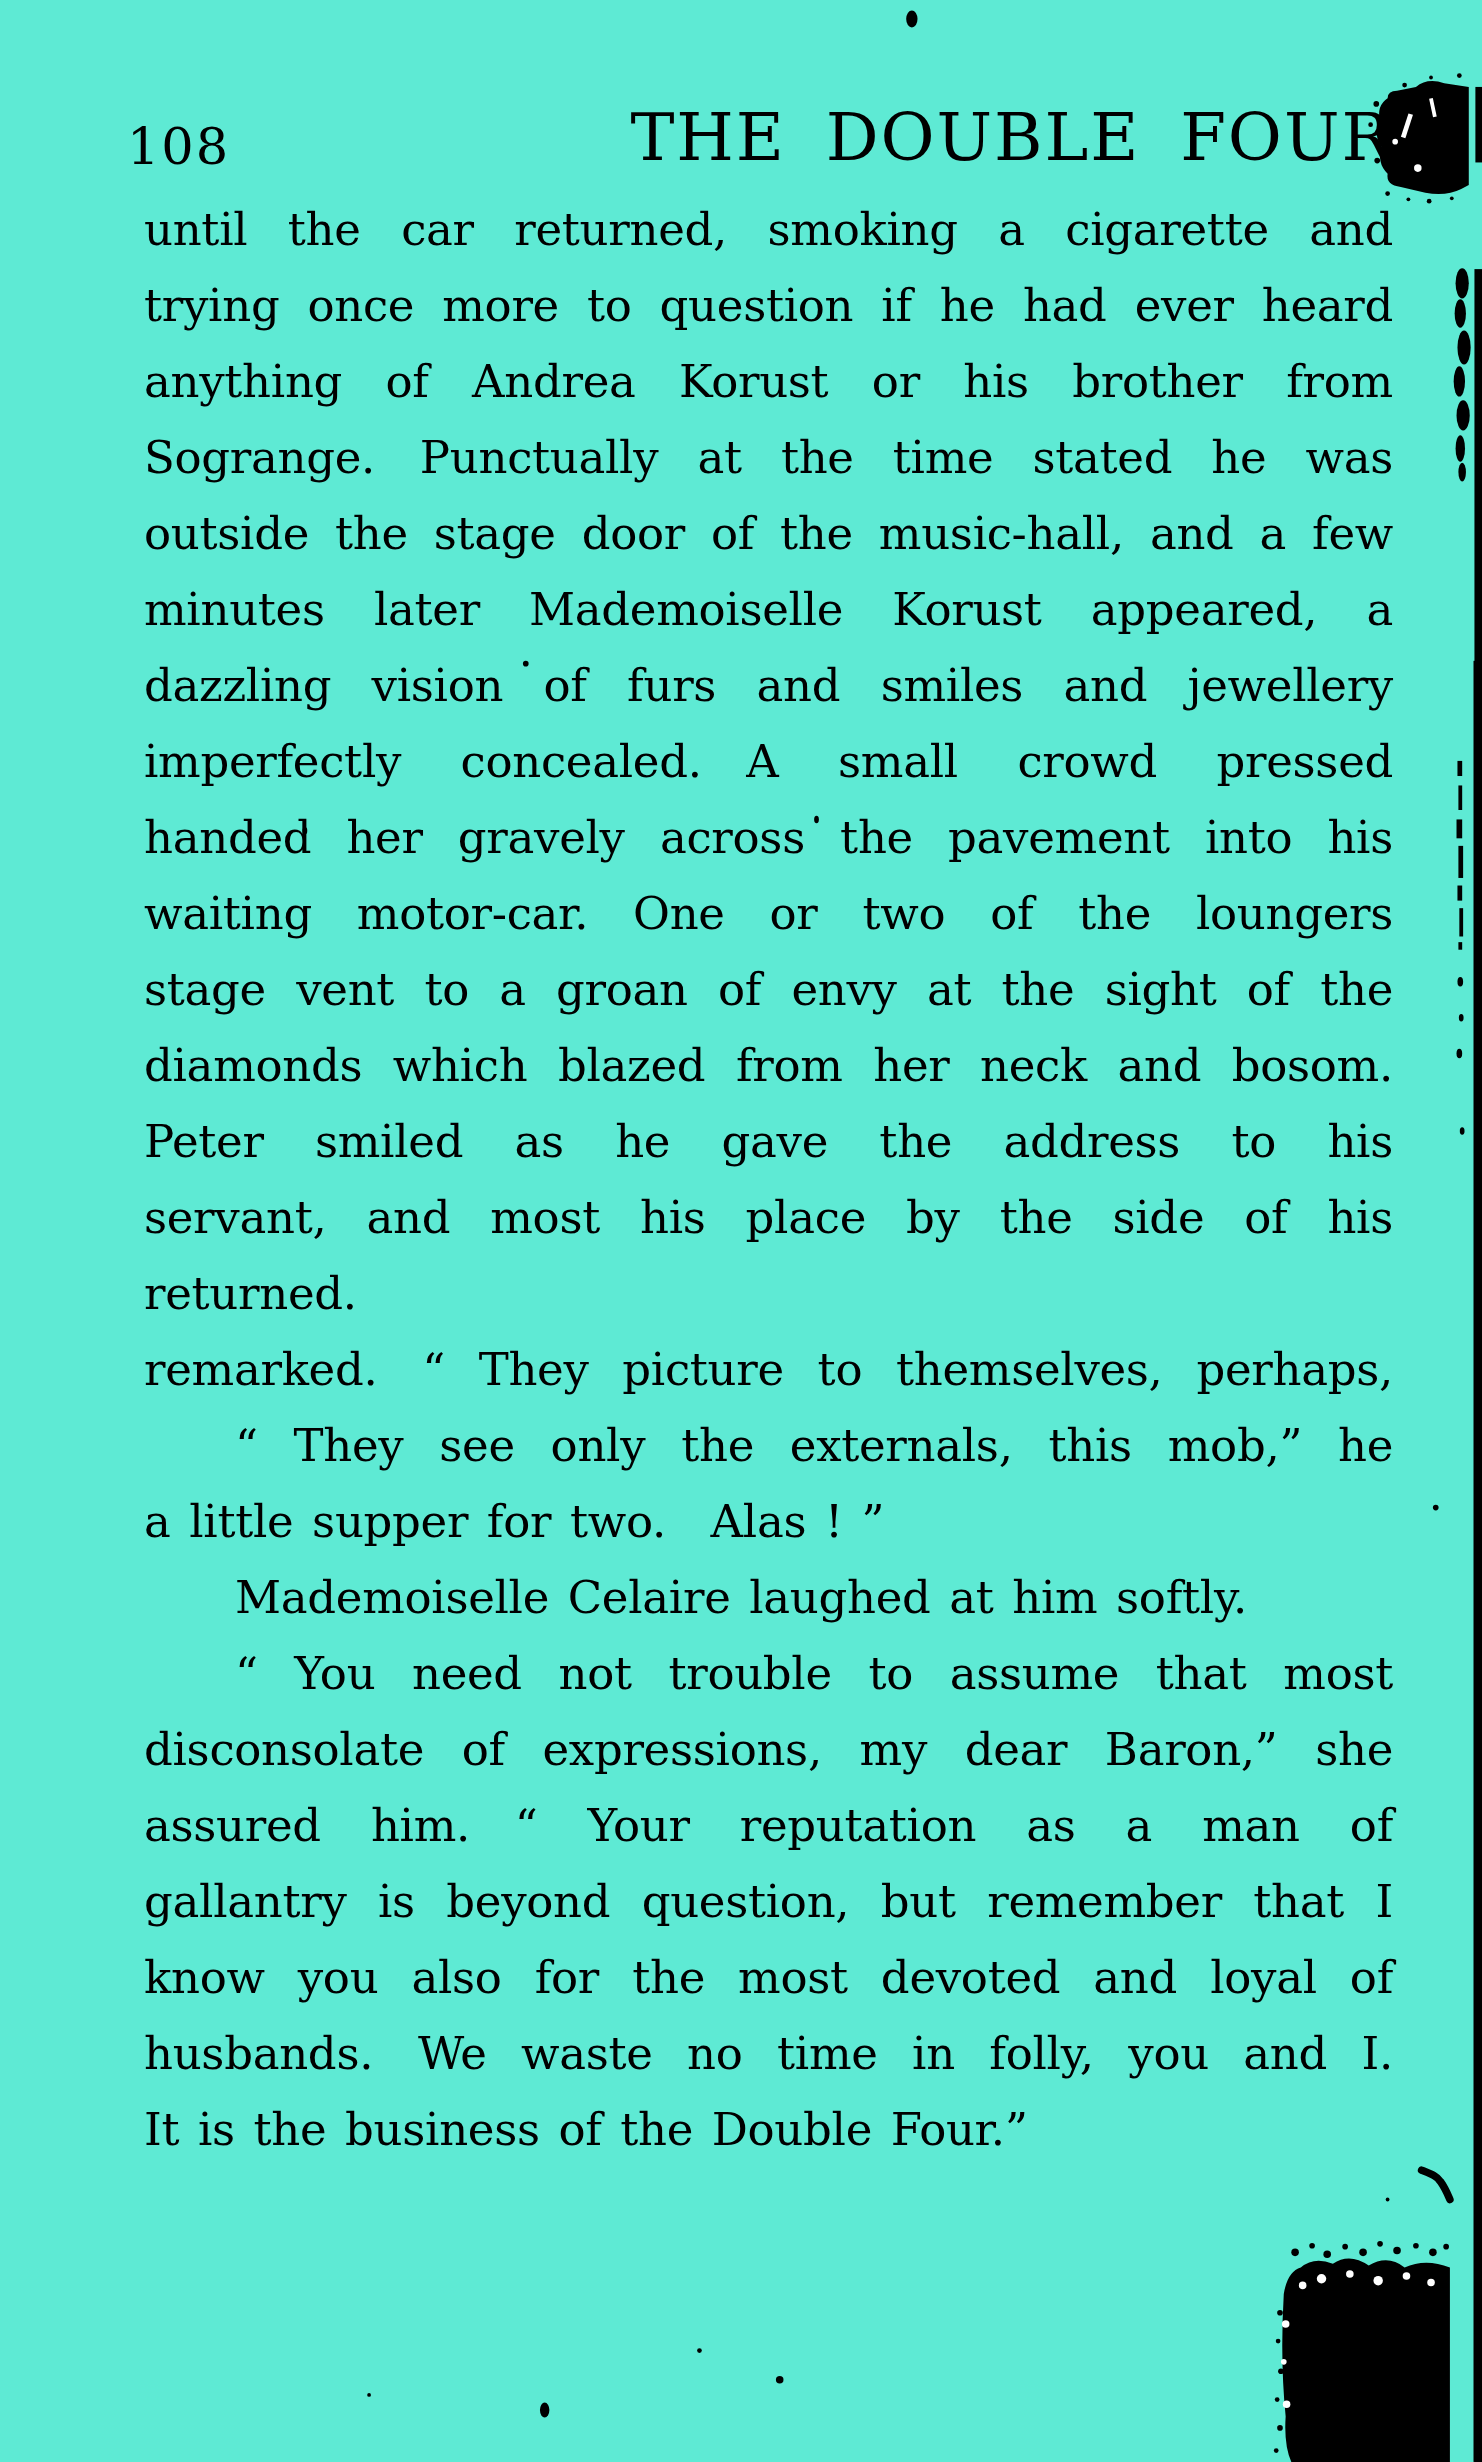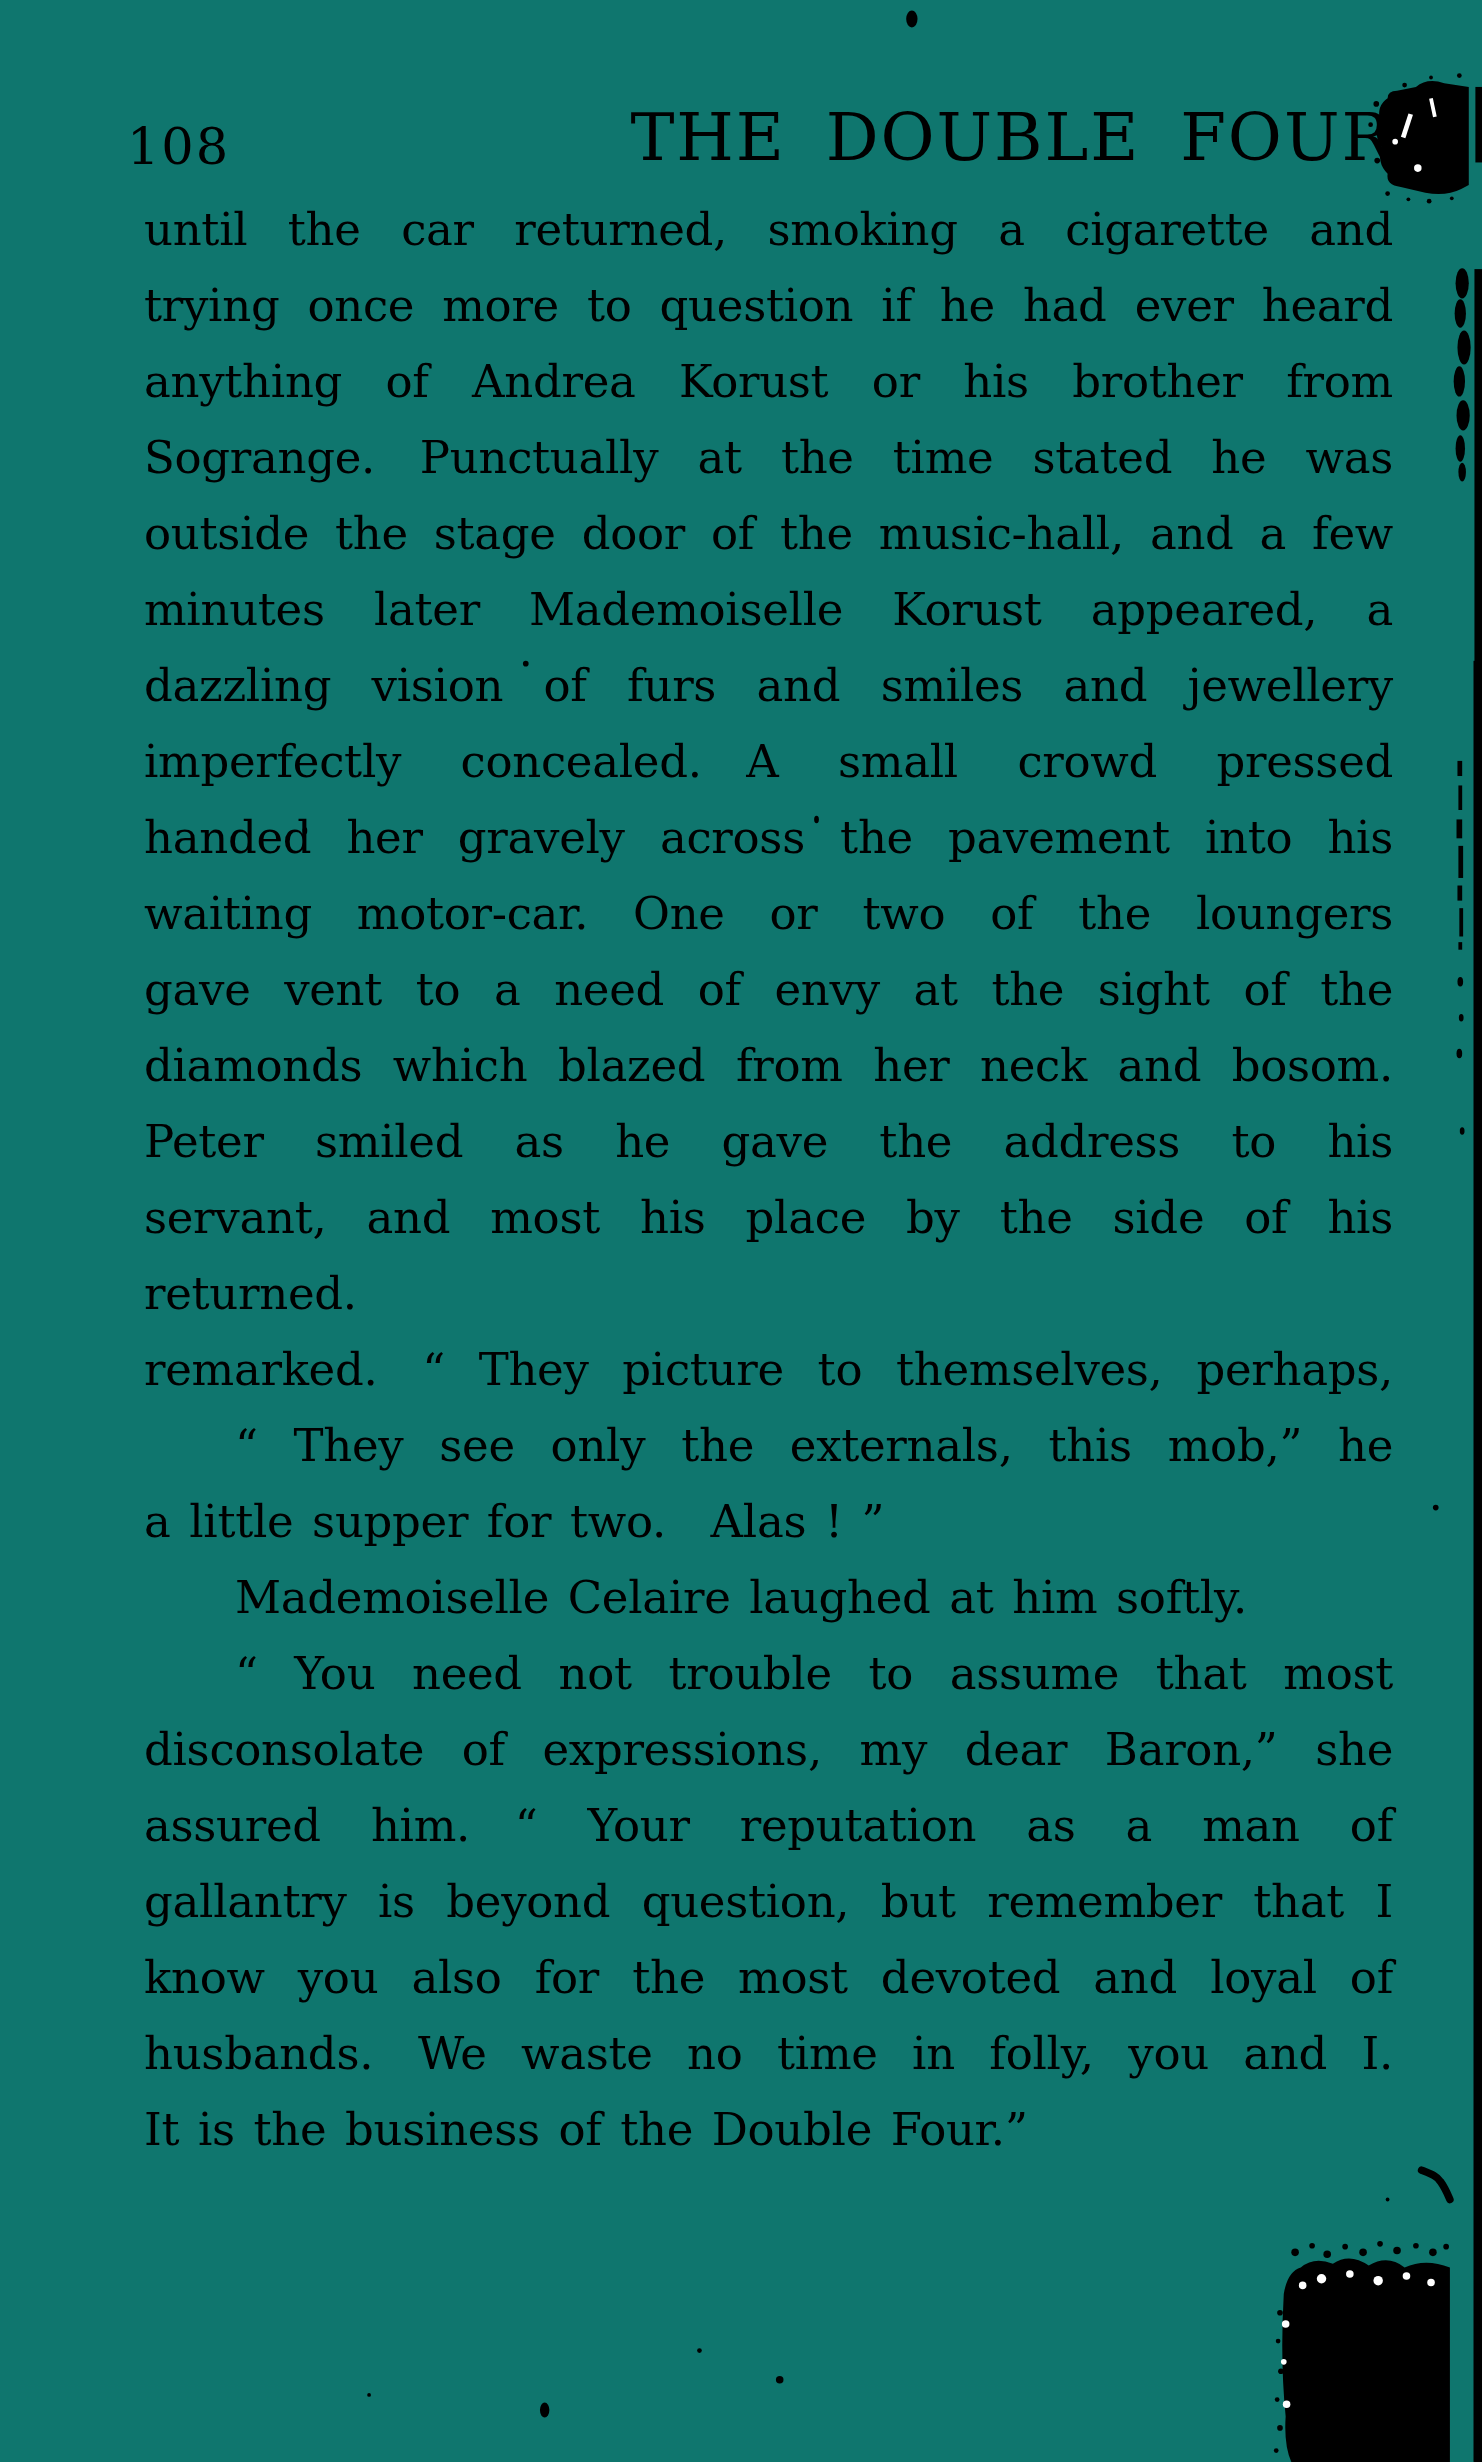--- a/index.html
+++ b/index.html
@@ -6,21 +6,21 @@
     margin: 0; padding: 0;
     background: #ffffff;
   }
   body {
     width: 1482px; height: 2462px;
     position: relative;
     overflow: hidden;
     font-family: "DejaVu Serif", "Liberation Serif", serif;
     color: #000;
   }
-  .scan-page { position: absolute; inset: 0; background: #0f766e; }
+  .scan-page { position: absolute; inset: 0; background: #5eead4; }
 
   .pagenum {
     position: absolute;
     left: 127px; top: 117px;
     font-size: 51px;
     letter-spacing: 1.9px;
   }
   .running-title {
     position: absolute;
     left: 134px; top: 99px; width: 1259px;
@@ -65,21 +65,21 @@
       <div class="line">until the car returned, smoking a cigarette and</div>
       <div class="line">trying once more to question if he had ever heard</div>
       <div class="line">anything of Andrea Korust or his brother from</div>
       <div class="line">Sogrange. Punctually at the time stated he was</div>
       <div class="line">outside the stage door of the music-hall, and a few</div>
       <div class="line">minutes later Mademoiselle Korust appeared, a</div>
       <div class="line">dazzling vision of furs and smiles and jewellery</div>
       <div class="line">imperfectly concealed. A small crowd pressed</div>
       <div class="line">handed her gravely across the pavement into his</div>
       <div class="line">waiting motor-car. One or two of the loungers</div>
-      <div class="line">gave vent to a need of envy at the sight of the</div>
+      <div class="line">stage vent to a groan of envy at the sight of the</div>
       <div class="line">diamonds which blazed from her neck and bosom.</div>
       <div class="line">Peter smiled as he gave the address to his</div>
       <div class="line">servant, and most his place by the side of his</div>
       <div class="line flush">returned.</div>
       <div class="line">remarked. “ They picture to themselves, perhaps,</div>
       <div class="line indent">“ They see only the externals, this mob,” he</div>
       <div class="line flush">a little supper for two. Alas ! ”</div>
       <div class="line indent flush">Mademoiselle Celaire laughed at him softly.</div>
       <div class="line indent">“ You need not trouble to assume that most</div>
       <div class="line">disconsolate of expressions, my dear Baron,” she</div>

